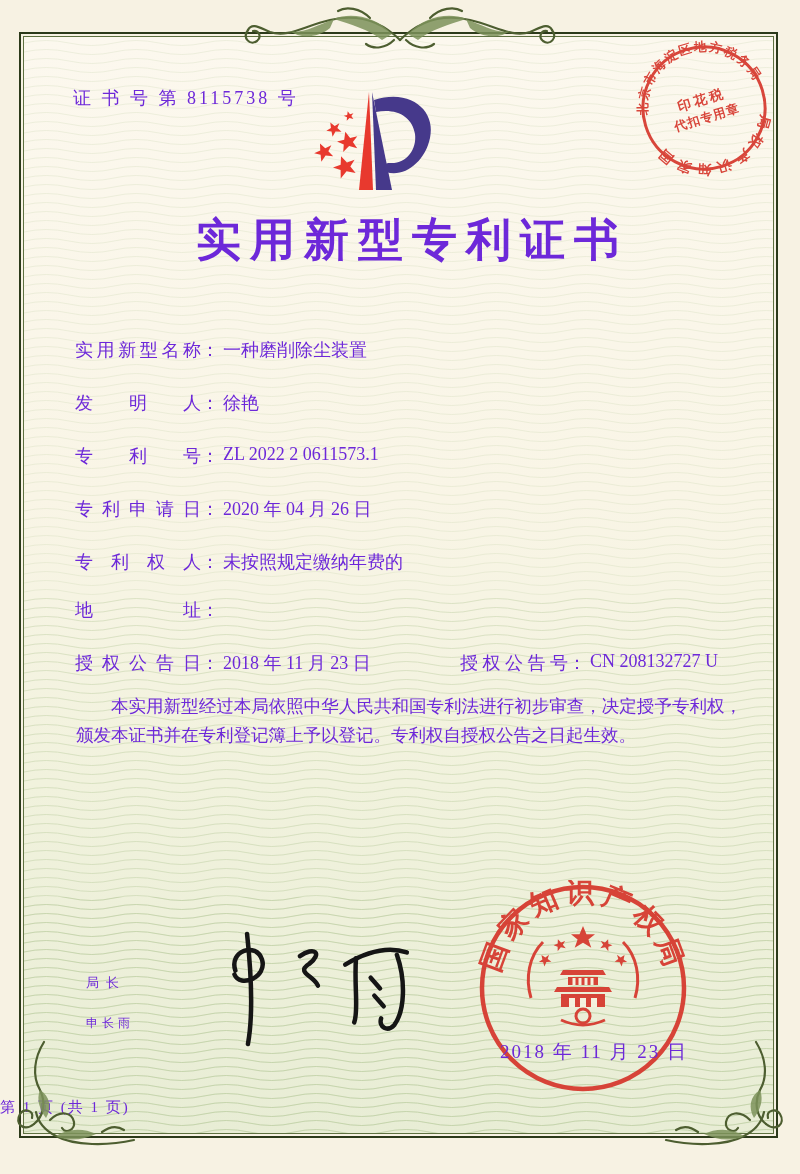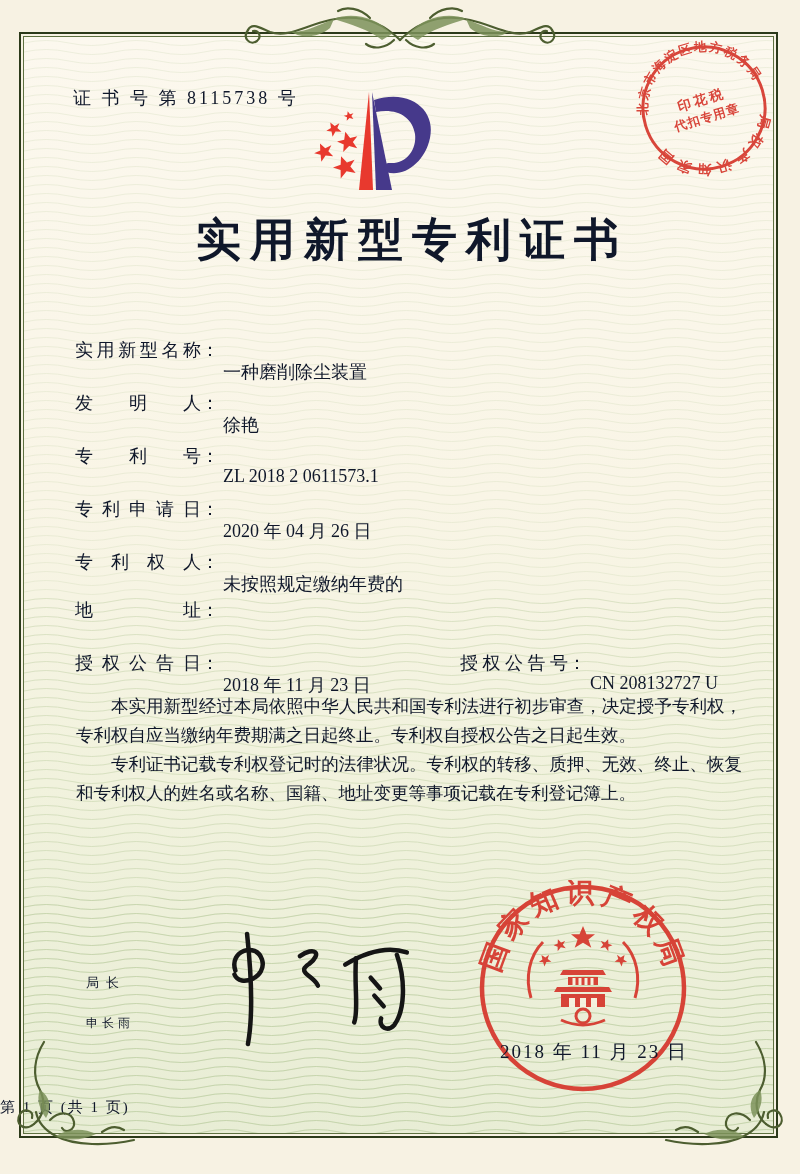--- a/index.html
+++ b/index.html
@@ -1,29 +1,29 @@
 <!DOCTYPE html>
 <html><head>
 <meta charset="utf-8">
 <style>
   html,body{margin:0;padding:0;}
   .page{position:relative;width:800px;height:1174px;background:#f7f2e3;overflow:hidden;
-        font-family:"Liberation Serif","DejaVu Serif",serif;color:#0f172a;}
+        font-family:"Liberation Serif","DejaVu Serif",serif;color:#6d28d9;}
   .frame{position:absolute;left:19px;top:32px;width:755px;height:1102px;border:2px solid #2c3a1a;}
   .frame-inner{position:absolute;inset:2px;border:1px solid #5e7140;
         background:linear-gradient(180deg,#fcf8ee 0%,#f9f5e6 42%,#f1f2dd 68%,#e8edd5 100%);}
   .waves{position:absolute;left:0;top:0;}
   .abs{position:absolute;}
   .cert-no{left:73px;top:86px;font-size:18px;letter-spacing:3px;z-index:3;}
   .title{left:0;right:0;top:210px;text-align:center;font-size:45px;font-weight:700;
          letter-spacing:9px;padding-left:24px;z-index:3;}
   .row{position:absolute;left:75px;display:flex;align-items:flex-start;font-size:18px;z-index:3;}
   .lab{display:inline-flex;justify-content:space-between;width:126px;flex:none;}
   .colon{flex:none;}
-  .val{margin-left:4px;white-space:pre-line;margin-top:22px;}
+  .val{margin-left:4px;white-space:pre-line;}
   .r-name{top:338px;} .r-inv{top:391px;} .r-pno{top:444px;} .r-fdate{top:497px;}
   .r-pat{top:550px;} .r-addr{top:598px;} .r-gdate{top:651px;}
   .r-gno{top:651px;left:460px;}
   .r-gno .lab{width:108px;}
   .r-addr .val{width:478px;line-height:27px;}
   .paras{position:absolute;left:76px;top:692px;width:666px;font-size:17.5px;line-height:29px;
          text-align:justify;z-index:3;}
   .paras p{margin:0;text-indent:2em;}
   .role{left:86px;top:974px;font-size:13px;letter-spacing:7px;z-index:3;}
   .dname{left:86px;top:1015px;font-size:12px;letter-spacing:4px;z-index:3;}
@@ -147,21 +147,21 @@
       <span class="colon">：</span>
     <span class="val">徐艳</span>
   </div>
   <div class="row r-pno">
     <span class="lab">
         <span>专</span>
         <span>利</span>
         <span>号</span>
       </span>
       <span class="colon">：</span>
-    <span class="val">ZL 2018 2 0611573.1</span>
+    <span class="val">ZL 2022 2 0611573.1</span>
   </div>
   <div class="row r-fdate">
     <span class="lab">
         <span>专</span>
         <span>利</span>
         <span>申</span>
         <span>请</span>
         <span>日</span>
       </span>
       <span class="colon">：</span>
@@ -201,22 +201,21 @@
         <span>权</span>
         <span>公</span>
         <span>告</span>
         <span>号</span>
       </span>
       <span class="colon">：</span>
     <span class="val">CN 208132727 U</span>
   </div>
 
   <div class="paras">
-    <p>本实用新型经过本局依照中华人民共和国专利法进行初步审查，决定授予专利权，专利权自应当缴纳年费期满之日起终止。专利权自授权公告之日起生效。</p>
-    <p>专利证书记载专利权登记时的法律状况。专利权的转移、质押、无效、终止、恢复和专利权人的姓名或名称、国籍、地址变更等事项记载在专利登记簿上。</p>
+    <p>本实用新型经过本局依照中华人民共和国专利法进行初步审查，决定授予专利权，颁发本证书并在专利登记簿上予以登记。专利权自授权公告之日起生效。</p>
   </div>
 
   <div class="abs role">局长</div>
   <div class="abs dname">申长雨</div>
 
   <svg class="abs sig" width="235" height="120" viewBox="0 0 235 120">
     <g stroke="#151515" stroke-width="4.5" fill="none" stroke-linecap="round" transform="rotate(-2 110 60)">
       <path d="M 40,40 C 34,20 62,12 67,30 C 72,48 44,58 39,44"></path>
       <path d="M 53,4 C 55,32 57,82 50,114"></path>
       <path d="M 105,28 C 120,18 128,26 114,36 C 100,44 118,48 122,58"></path>

